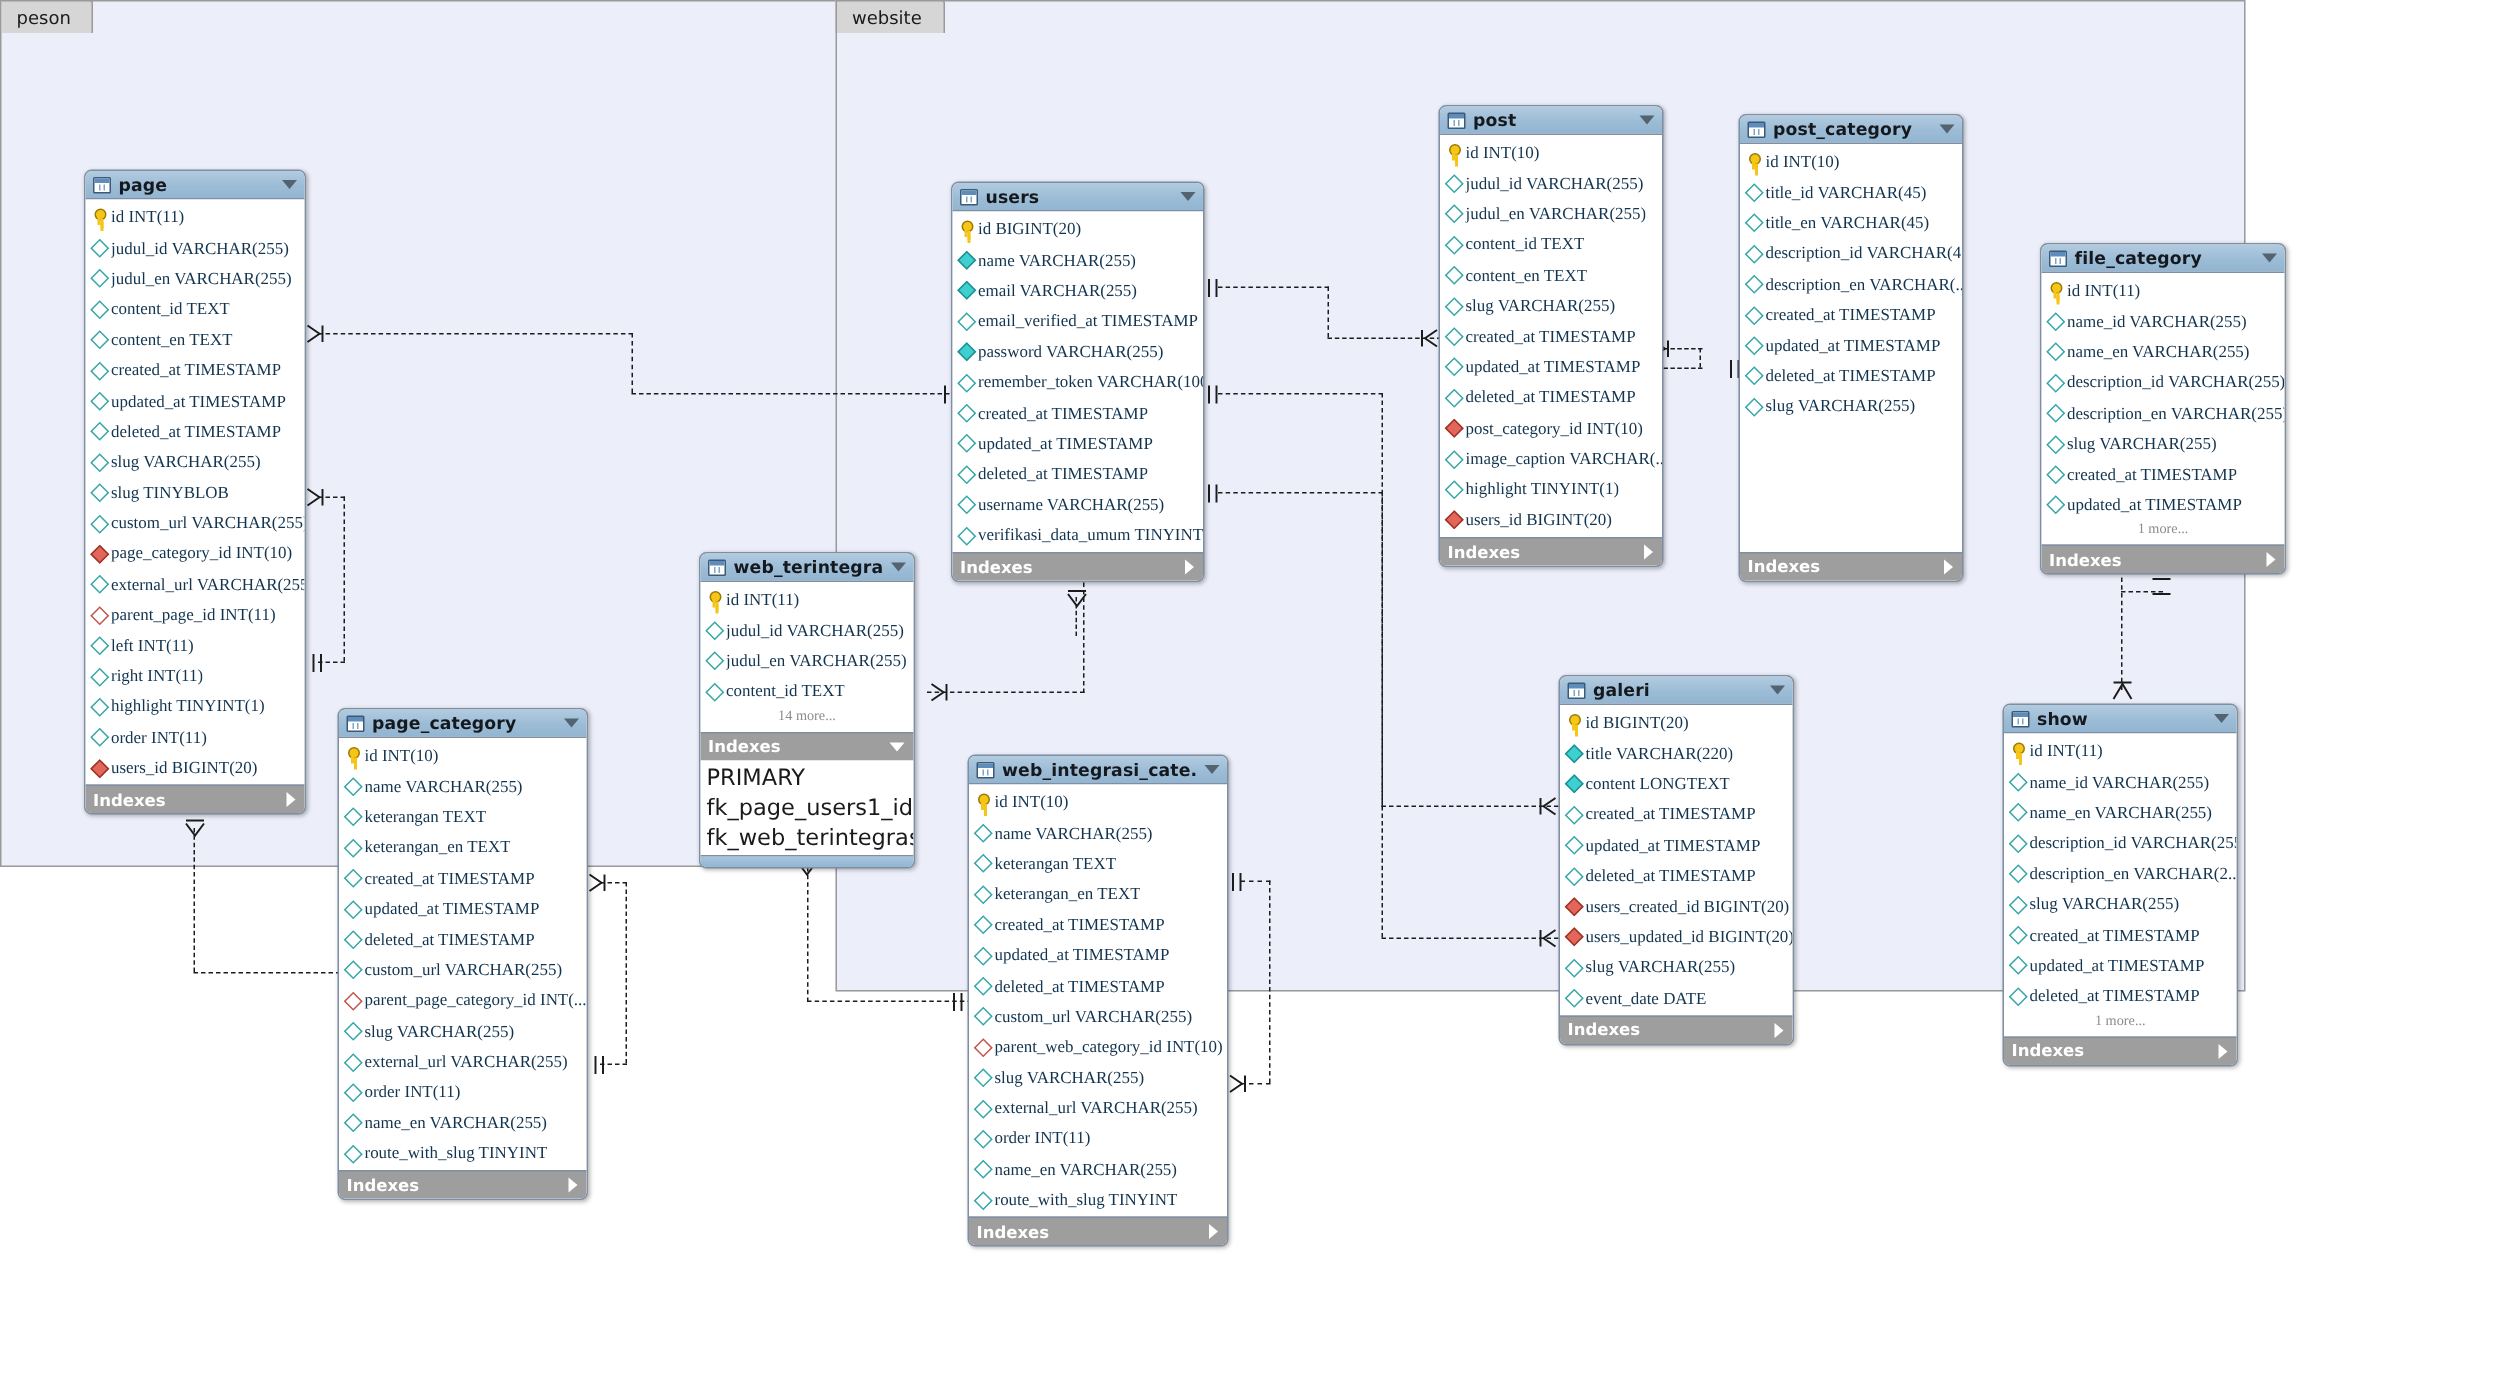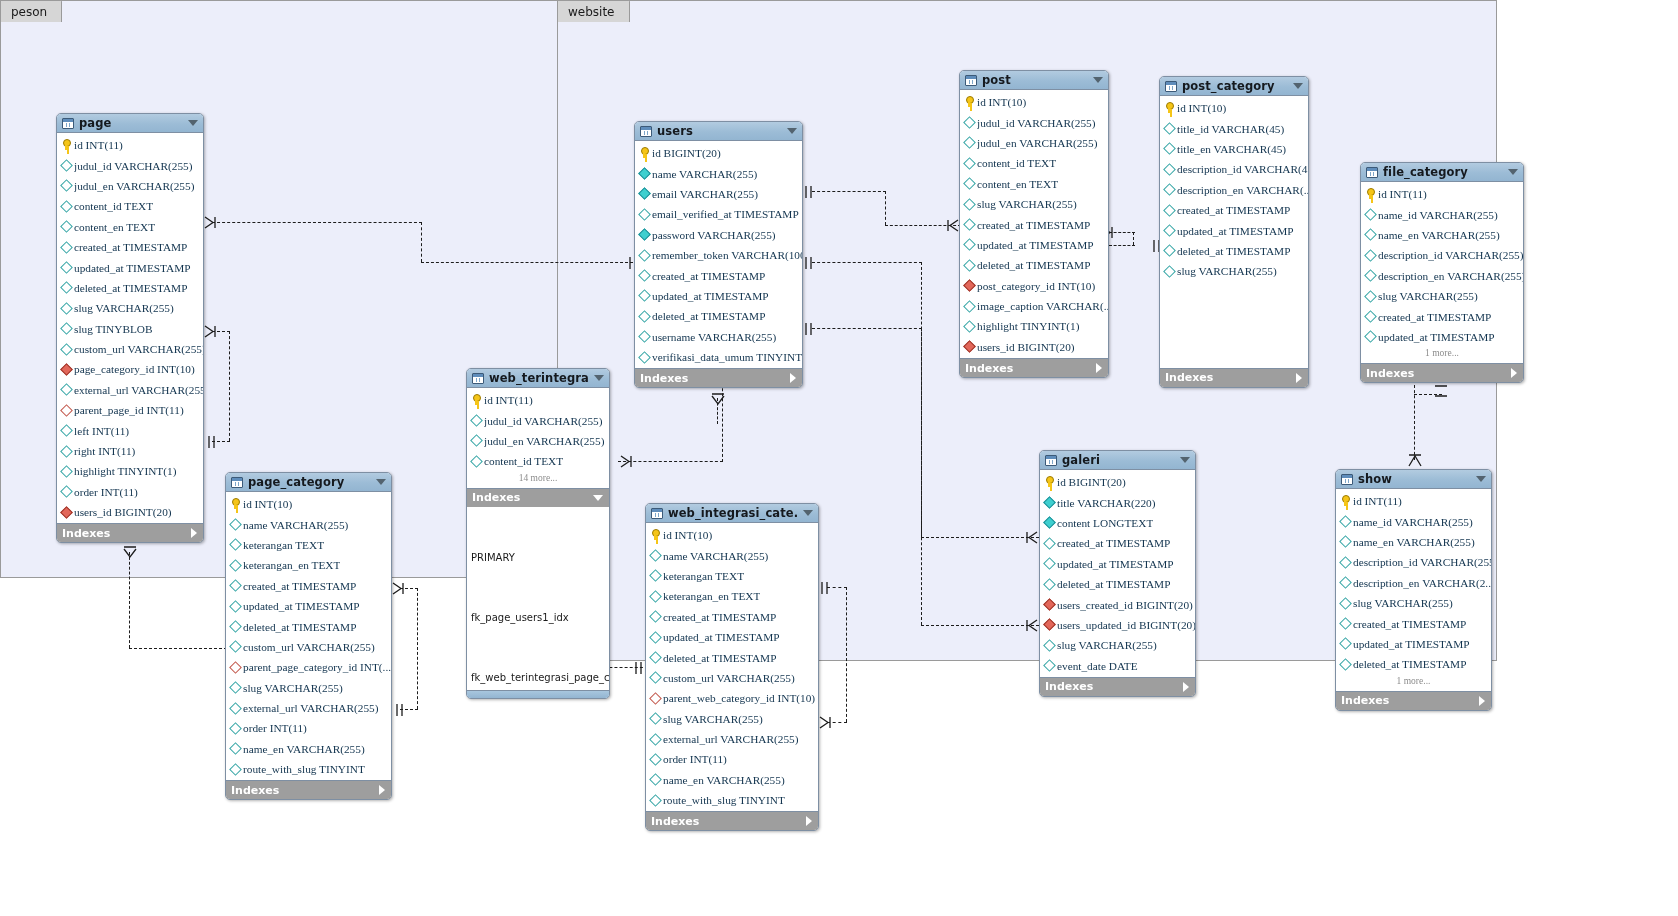--- a/index.html
+++ b/index.html
@@ -158,23 +158,23 @@
     font-size: 11px;
     font-weight: bold;
     color: #ffffff;
   }
   .idx-bar.open { background: #9e9e9e; }
   .idx-list { background: #ffffff; padding: 1px 0 2px 0; }
   .idx-list .irow {
     height: 20px;
     display: flex; align-items: center;
     padding-left: 4px;
-    font-size: 10px;
+    font-size: 15px;
     color: #1a1a1a;
-    white-space: nowrap; overflow: hidden; margin-top: 40px;
+    white-space: nowrap; overflow: hidden;
   }
   .blue-foot {
     height: 8px;
     background: linear-gradient(to bottom,#a8c6de,#93b5d1);
     border-top: 1px solid #7e8fa3;
   }
 
   
   .rel { position: absolute; pointer-events: none; }
   .hline { position: absolute; height: 0; border-top: 1.4px dashed #1c1c1c; }

